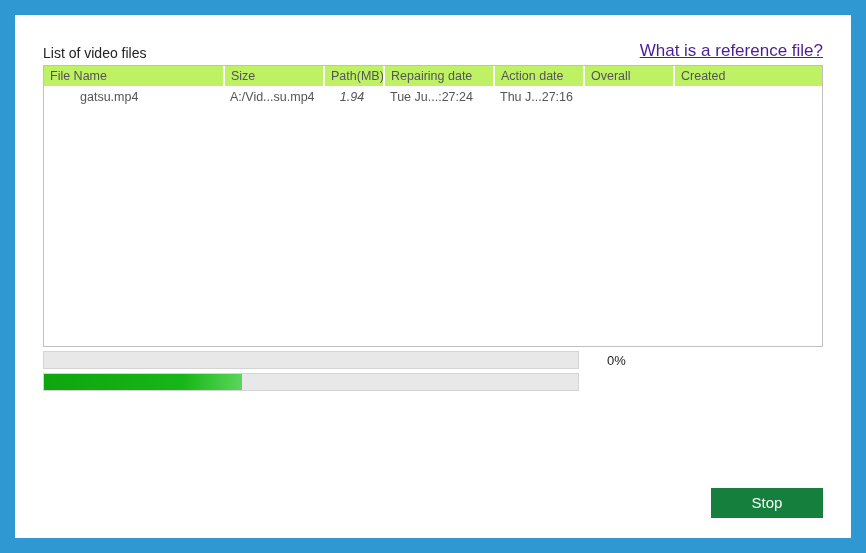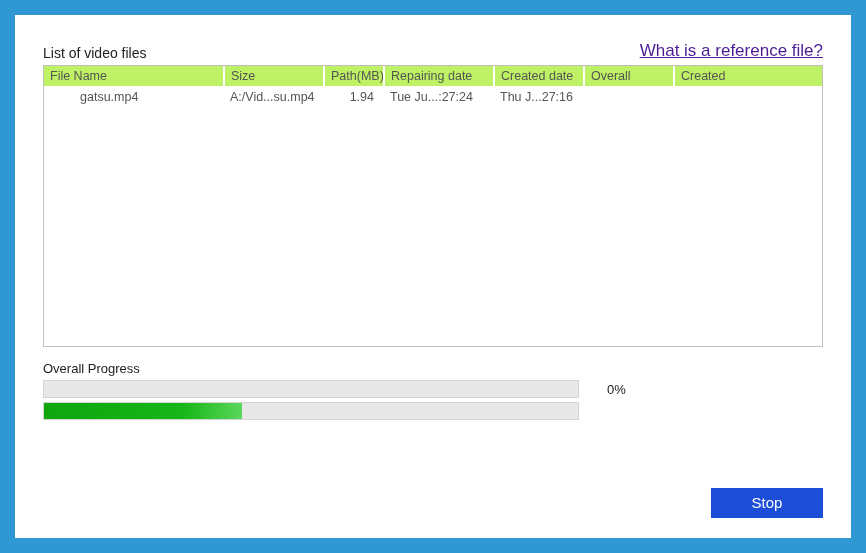--- a/index.html
+++ b/index.html
@@ -67,21 +67,21 @@
       text-overflow: clip;
       vertical-align: top;
     }
     .col-fn  { width: 180px; }
     .col-path{ width: 100px; }
     .col-size{ width: 60px; }
     .col-mod { width: 110px; }
     .col-cre { width: 90px; }
     .col-sta { width: 90px; }
     .col-act { width: auto; }
-    td.size { text-align: right; padding-right: 10px; }
+    td.size { text-align: center; padding-right: 10px; font-style: italic; }
     td.fn { padding-left: 36px; }
 
     .section-label {
       margin-top: 14px;
       font-size: 13px;
       color: #222;
     }
     .progress-row {
       display: flex;
       align-items: center;
@@ -121,21 +121,21 @@
       height: 100%;
       width: 37%;
       background: linear-gradient(to right, #0fa50f 0%, #17b617 70%, #5bd65b 100%);
     }
     .stop-btn {
       position: absolute;
       right: 28px;
       bottom: 20px;
       width: 112px;
       height: 30px;
-      background: #1d4ed8;
+      background: #15803d;
       color: #fff;
       font-size: 15px;
       text-align: center;
       line-height: 30px;
       cursor: pointer;
       border: none;
     }
   </style>
 </head>
 <body>
@@ -157,40 +157,39 @@
           <col class="col-cre">
           <col class="col-sta">
           <col class="col-act">
       </colgroup>
       <thead>
         <tr>
           <th>File Name</th>
           <th>Size</th>
           <th>Path(MB)</th>
           <th>Repairing date</th>
-          <th>Created date</th>
+          <th>Action date</th>
           <th>Overall</th>
           <th>Created</th>
         </tr>
       </thead>
       <tbody>
         <tr>
           <td class="fn">gatsu.mp4</td>
           <td>A:/Vid...su.mp4</td>
           <td class="size">1.94</td>
           <td>Tue Ju...:27:24</td>
           <td>Thu J...27:16</td>
           <td></td>
           <td></td>
         </tr>
       </tbody>
     </table>
   </div>
 
-  <div class="section-label">Overall Progress</div>
   <div class="progress-row">
     <div class="progress-outer-1"></div>
     <div class="pct">0%</div>
   </div>
 
   <div class="progress-outer-2">
     <div class="progress-fill" style="width: 37%;"></div>
   </div>
 
   <button class="stop-btn">Stop</button>

